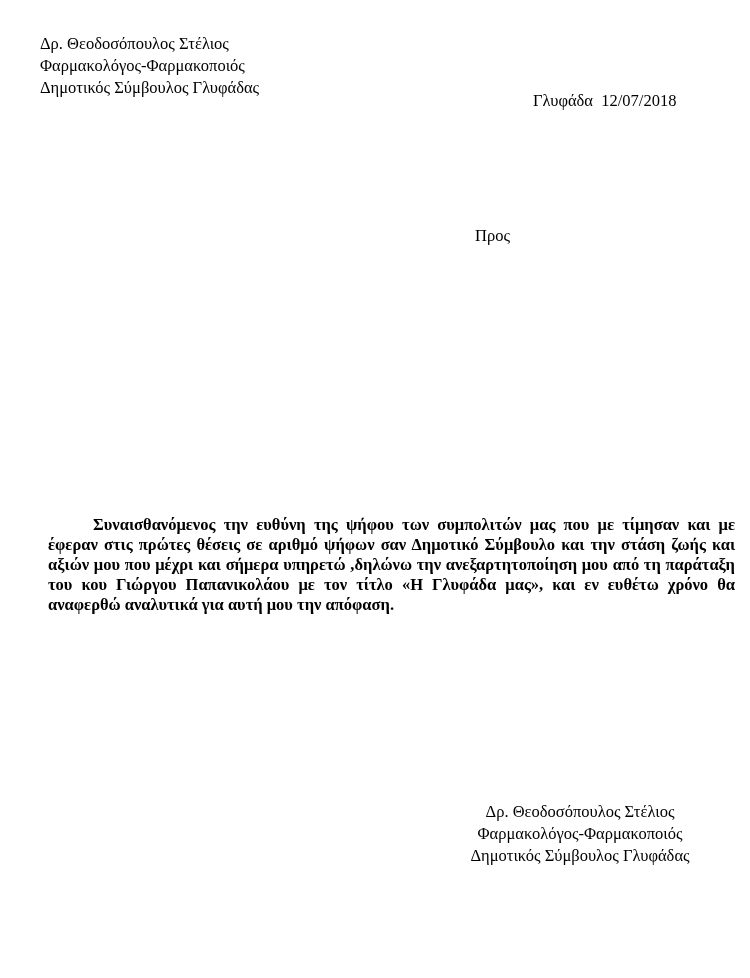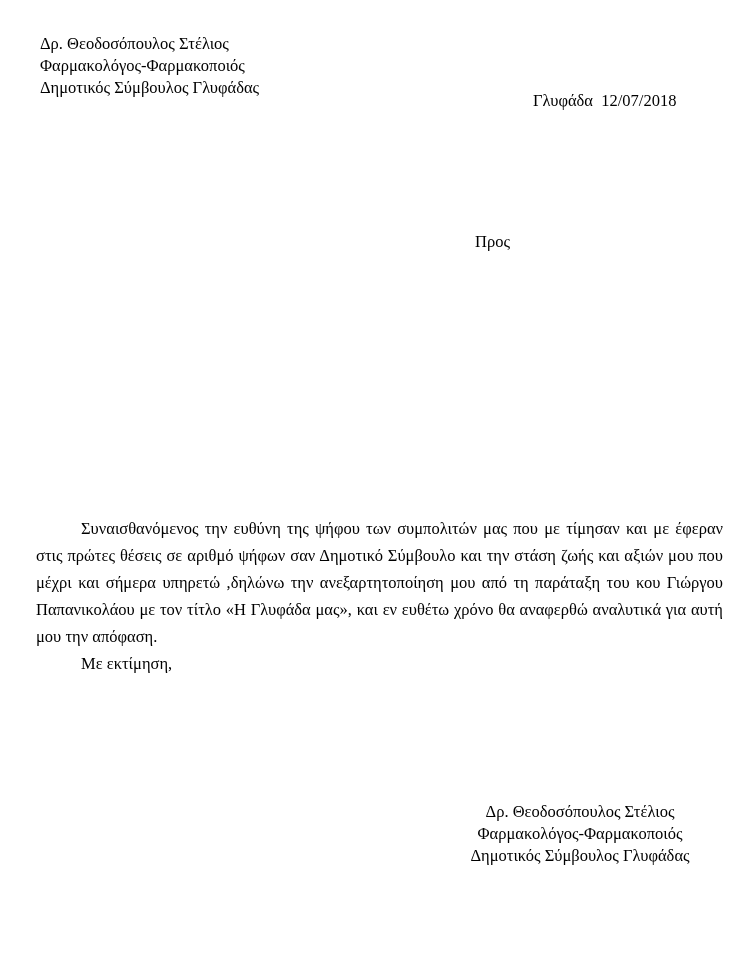--- a/index.html
+++ b/index.html
@@ -27,42 +27,43 @@
   .dateline {
     position: absolute;
     left: 533px;
     top: 91px;
     white-space: pre;
     text-align: right;
   }
   .recipient-heading {
     position: absolute;
     left: 475px;
-    top: 232px;
+    top: 226px;
     white-space: nowrap;
     font-family: Liberation Serif, serif;
   }
   .recipient-line {
     position: absolute;
     left: 362px;
     top: 264px;
     white-space: nowrap;
   }
   .salutation {
     position: absolute;
     left: 85px;
     top: 434px;
     white-space: nowrap;
   }
   .body-block {
     position: absolute;
-    left: 36px;
+    left: 48px;
     top: 515px;
     width: 687px;
-    line-height: 27px;
+    line-height: 20px;
+    font-weight: bold;
   }
   .body-paragraph {
     text-align: justify;
     text-indent: 45px;
     margin: 0;
   }
   .closing {
     margin: 0;
     margin-left: 45px;
   }
@@ -87,21 +88,20 @@
     <div>Δημοτικός Σύμβουλος Γλυφάδας</div>
   </div>
 
   <div class="dateline">Γλυφάδα  12/07/2018</div>
 
   <div class="recipient-heading">Προς</div>
 
 
   <div class="body-block">
     <p class="body-paragraph">Συναισθανόμενος την ευθύνη της ψήφου των συμπολιτών μας που με τίμησαν και με έφεραν στις πρώτες θέσεις σε αριθμό ψήφων σαν Δημοτικό Σύμβουλο και την στάση ζωής και αξιών μου που μέχρι και σήμερα υπηρετώ ,δηλώνω την ανεξαρτητοποίηση μου  από τη παράταξη του κου Γιώργου Παπανικολάου με τον τίτλο «Η Γλυφάδα μας», και εν ευθέτω χρόνο θα αναφερθώ αναλυτικά για αυτή μου την απόφαση.</p>
-    <p class="closing">Με εκτίμηση,</p>
   </div>
 
   <div class="signature-block">
     <div>Δρ. Θεοδοσόπουλος Στέλιος</div>
     <div>Φαρμακολόγος-Φαρμακοποιός</div>
     <div>Δημοτικός Σύμβουλος Γλυφάδας</div>
   </div>
 
 </div>
 

